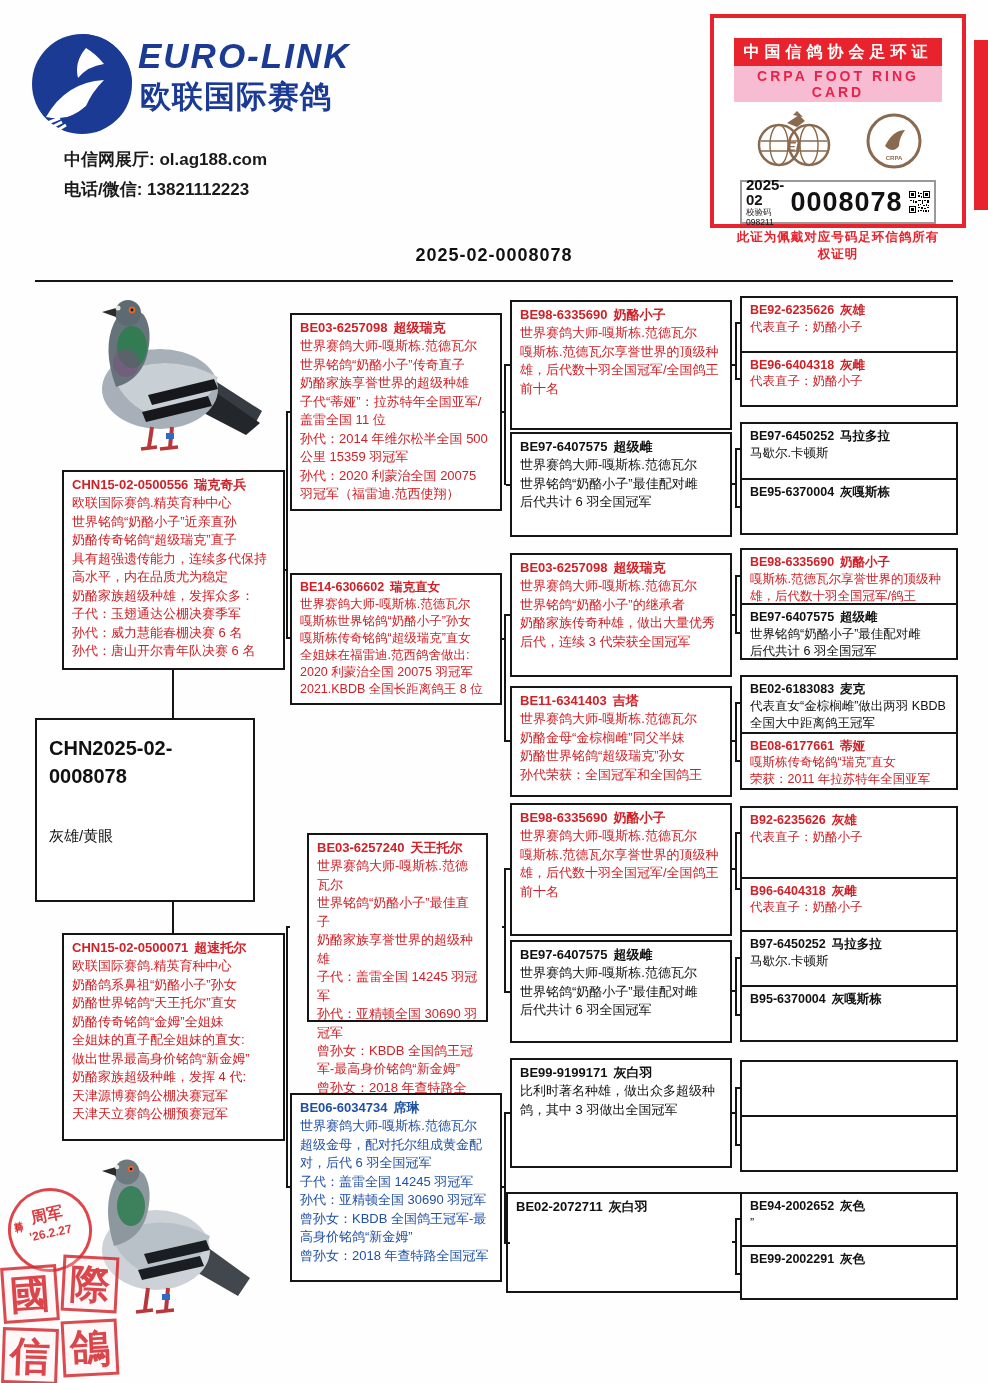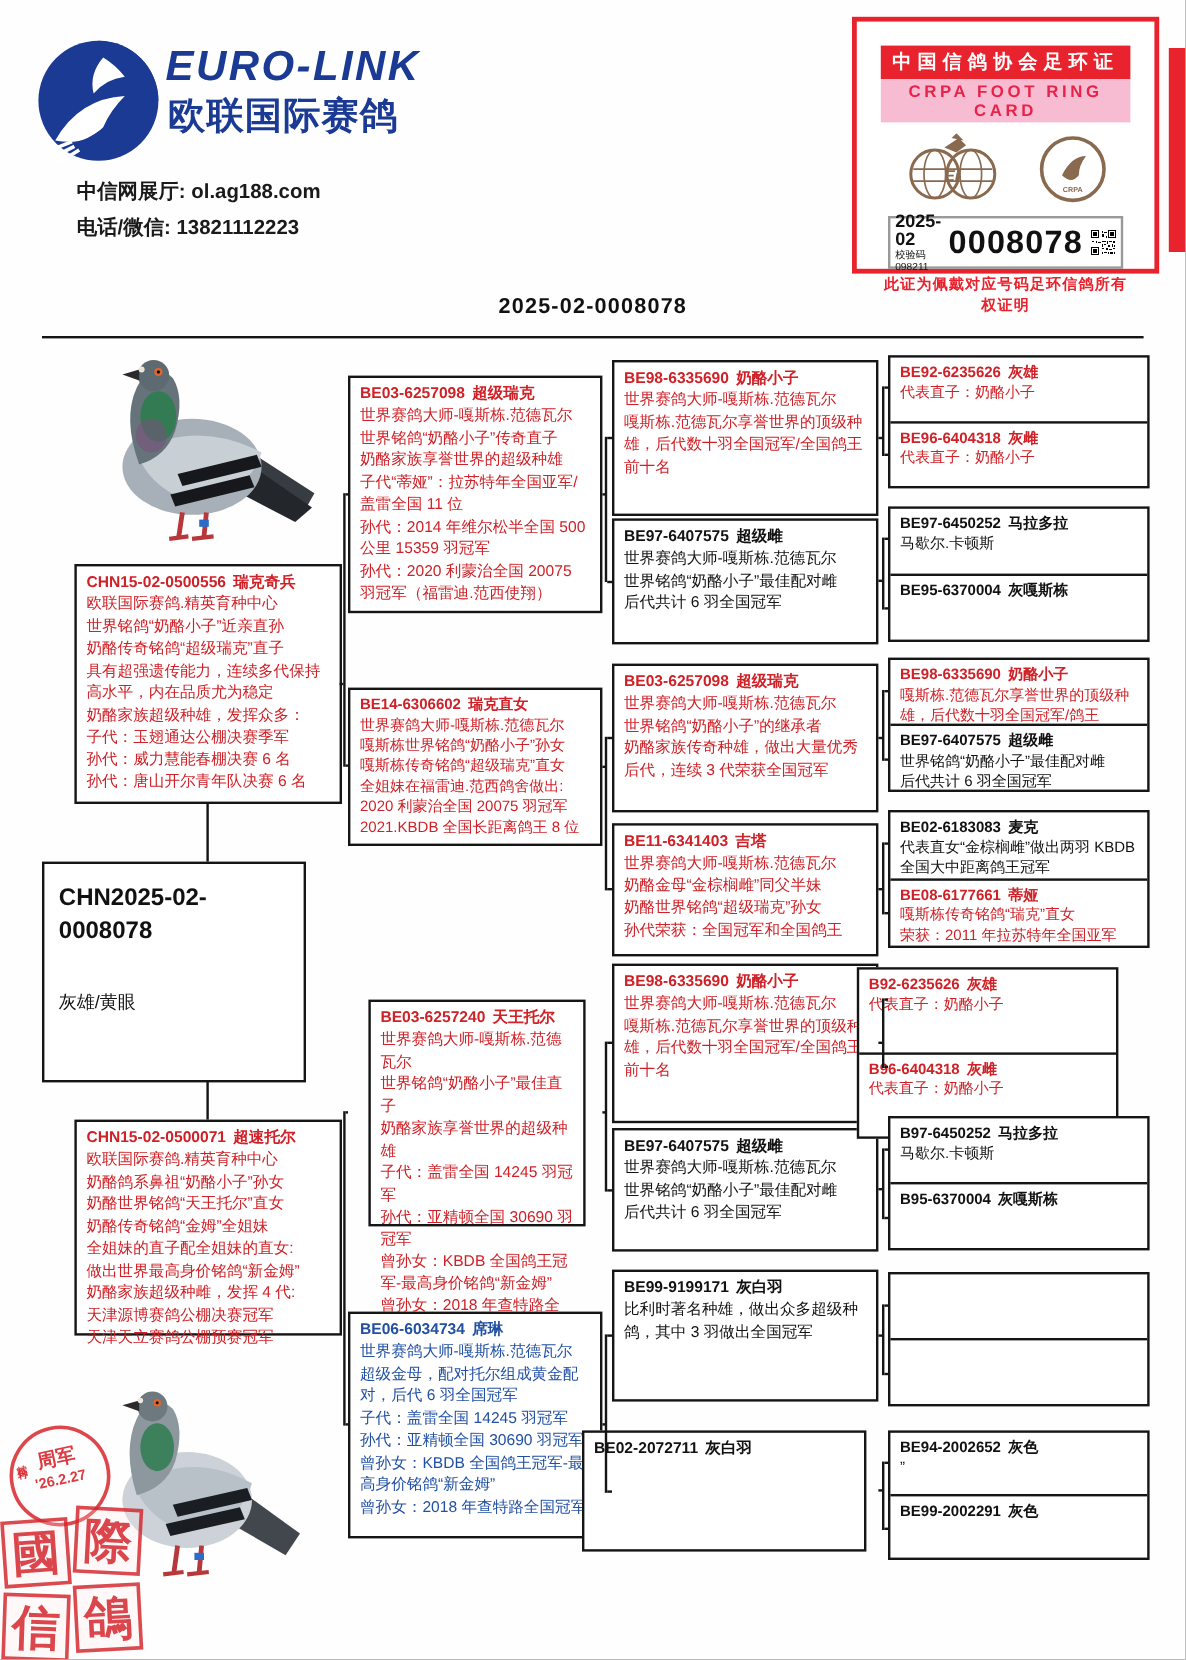--- a/index.html
+++ b/index.html
@@ -164,21 +164,21 @@
 子代：玉翅通达公棚决赛季军
 孙代：威力慧能春棚决赛 6 名
 孙代：唐山开尔青年队决赛 6 名</div>
   </div>
 
   <div class="pbox black" id="subject" style="left:35px;top:718px;width:220px;height:184px">
     <div class="sring">CHN2025-02-0008078</div>
     <div class="sdesc">灰雄/黄眼</div>
   </div>
 
-  <div class="pbox red" style="left:62px;top:933px;width:223px;height:180px">
+  <div class="pbox red" style="left:62px;top:933px;width:223px;height:208px">
     <div class="bhead">
         <span>CHN15-02-0500071</span>
         <span>超速托尔</span>
       </div>
     <div class="lines">欧联国际赛鸽.精英育种中心
 奶酪鸽系鼻祖“奶酪小子”孙女
 奶酪世界铭鸽“天王托尔”直女
 奶酪传奇铭鸽“金姆”全姐妹
 全姐妹的直子配全姐妹的直女:
 做出世界最高身价铭鸽“新金姆”
@@ -290,21 +290,21 @@
 世界铭鸽“奶酪小子”最佳配对雌
 后代共计 6 羽全国冠军</div>
   </div>
   <div class="pbox black" style="left:510px;top:1058px;width:222px;height:110px">
     <div class="bhead">
         <span>BE99-9199171</span>
         <span>灰白羽</span>
       </div>
     <div class="lines">比利时著名种雄，做出众多超级种鸽，其中 3 羽做出全国冠军</div>
   </div>
-  <div class="pbox black" style="left:485px;top:1192px;width:237px;height:101px">
+  <div class="pbox black" style="left:506px;top:1192px;width:237px;height:101px">
     <div class="bhead">
         <span>BE02-2072711</span>
         <span>灰白羽</span>
       </div>
     <div class="lines"></div>
   </div>
 
   <div class="pair" style="left:740px;top:296px;width:218px;height:111px">
     <div class="half red">
       <div class="bhead">
@@ -364,21 +364,21 @@
     </div>
     <div class="half red">
       <div class="bhead">
           <span>BE08-6177661</span>
           <span>蒂娅</span>
         </div>
       <div class="lines">嘎斯栋传奇铭鸽“瑞克”直女
 荣获：2011 年拉苏特年全国亚军</div>
     </div>
   </div>
-  <div class="pair" style="left:714px;top:806px;width:218px;height:143px">
+  <div class="pair" style="left:740px;top:806px;width:218px;height:143px">
     <div class="half red">
       <div class="bhead">
           <span>B92-6235626</span>
           <span>灰雄</span>
         </div>
       <div class="lines">代表直子：奶酪小子</div>
     </div>
     <div class="half red">
       <div class="bhead">
           <span>B96-6404318</span>

